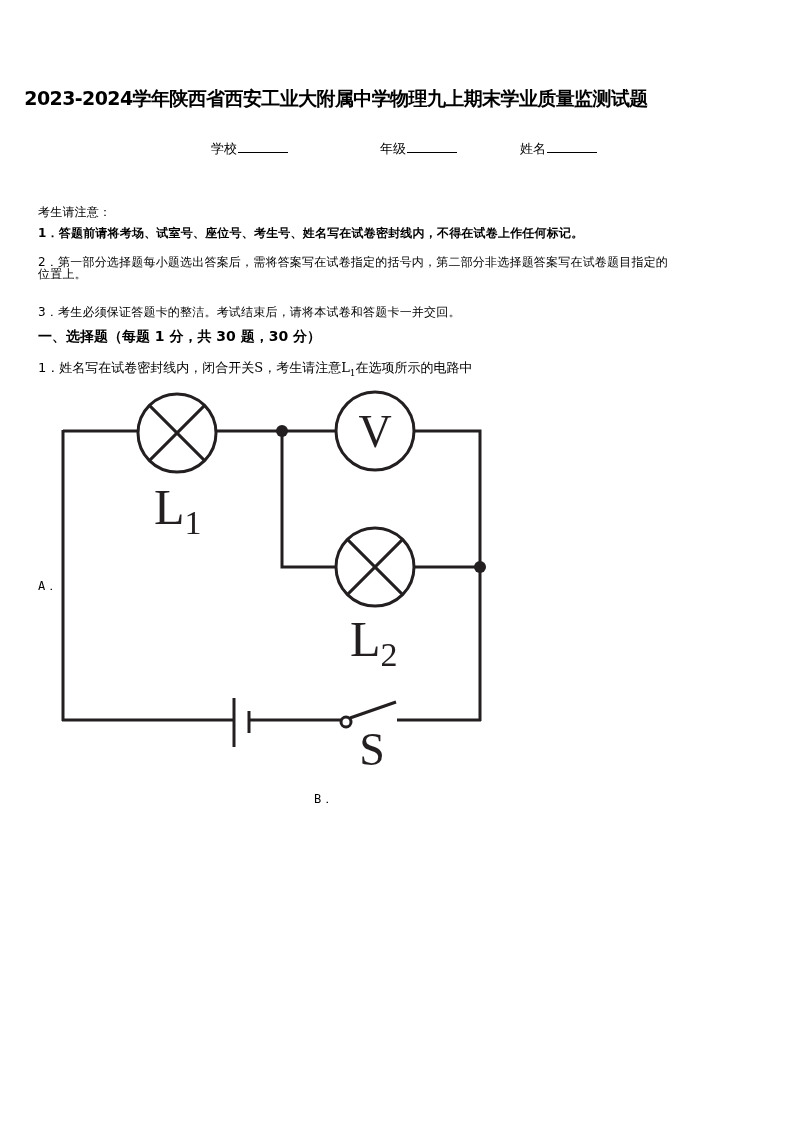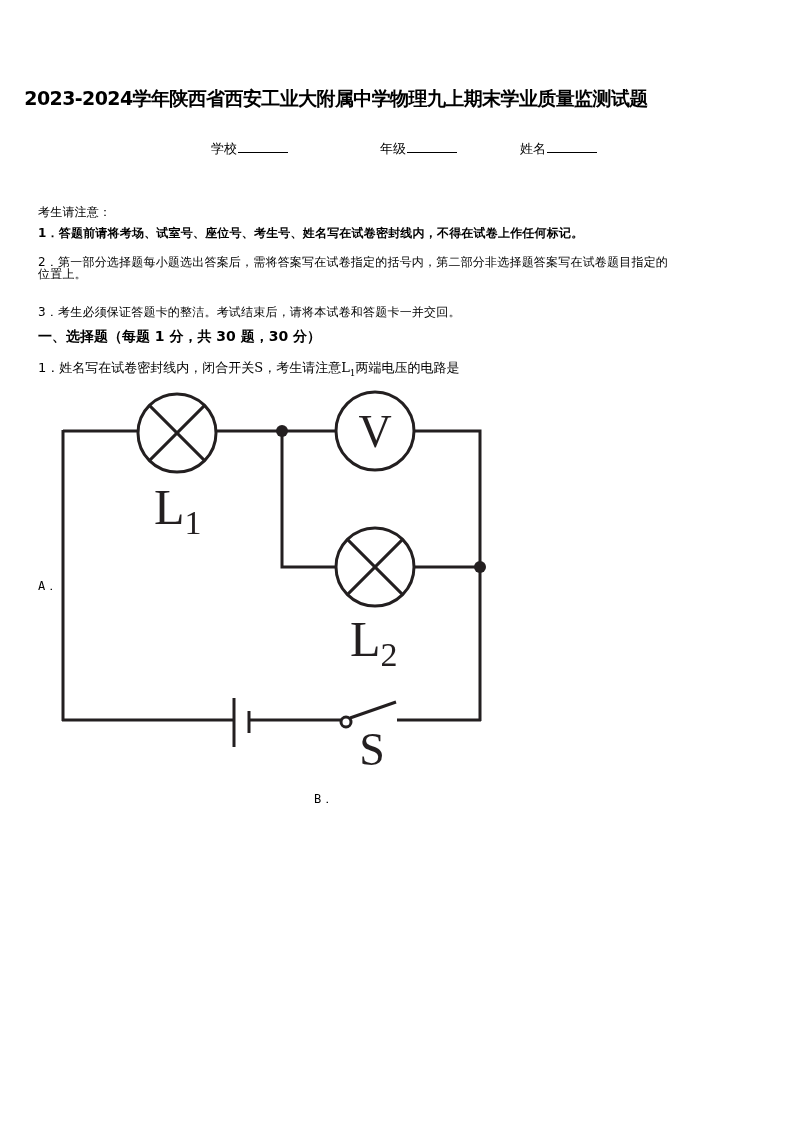--- a/index.html
+++ b/index.html
@@ -95,21 +95,21 @@
   <span>2．</span><span>第一部分选择题每小题选出答案后，需将答案写在试卷指定的括号内，第二部分非选择题答案写在试卷题目指定的</span>
 </div>
 <div class="abs notice" style="top:266px;font-family:Liberation Mono, monospace;">位置上。</div>
 <div class="abs notice" style="top:304px;">
   <span>3．</span><span>考生必须保证答题卡的整洁。考试结束后，请将本试卷和答题卡一并交回。</span>
 </div>
 
 <div class="abs section">一、选择题（每题 1 分，共 30 题，30 分）</div>
 
 <div class="abs question">
-  <span>1．</span><span>姓名写在试卷密封线内，闭合开关</span><span class="sym">S</span><span>，考生请注意</span><span class="sym">L</span><sub class="sym">1</sub><span>两端电压的电路是</span>
+  <span>1．</span><span>姓名写在试卷密封线内，闭合开关</span><span class="sym">S</span><span>，考生请注意</span><span class="sym">L</span><sub class="sym">1</sub><span>在选项所示的电路中</span>
 </div>
 
 <div class="abs option-label" style="left:38px; top:578px;">A．</div>
 <div class="abs option-label" style="left:314px; top:791px;">B．</div>
 
 <svg class="circuit" width="794" height="820" viewBox="0 0 794 820">
   <g stroke="#231f20" stroke-width="3" fill="none" stroke-linecap="butt">
 
     <path d="M63 431 L138 431"></path>
 

